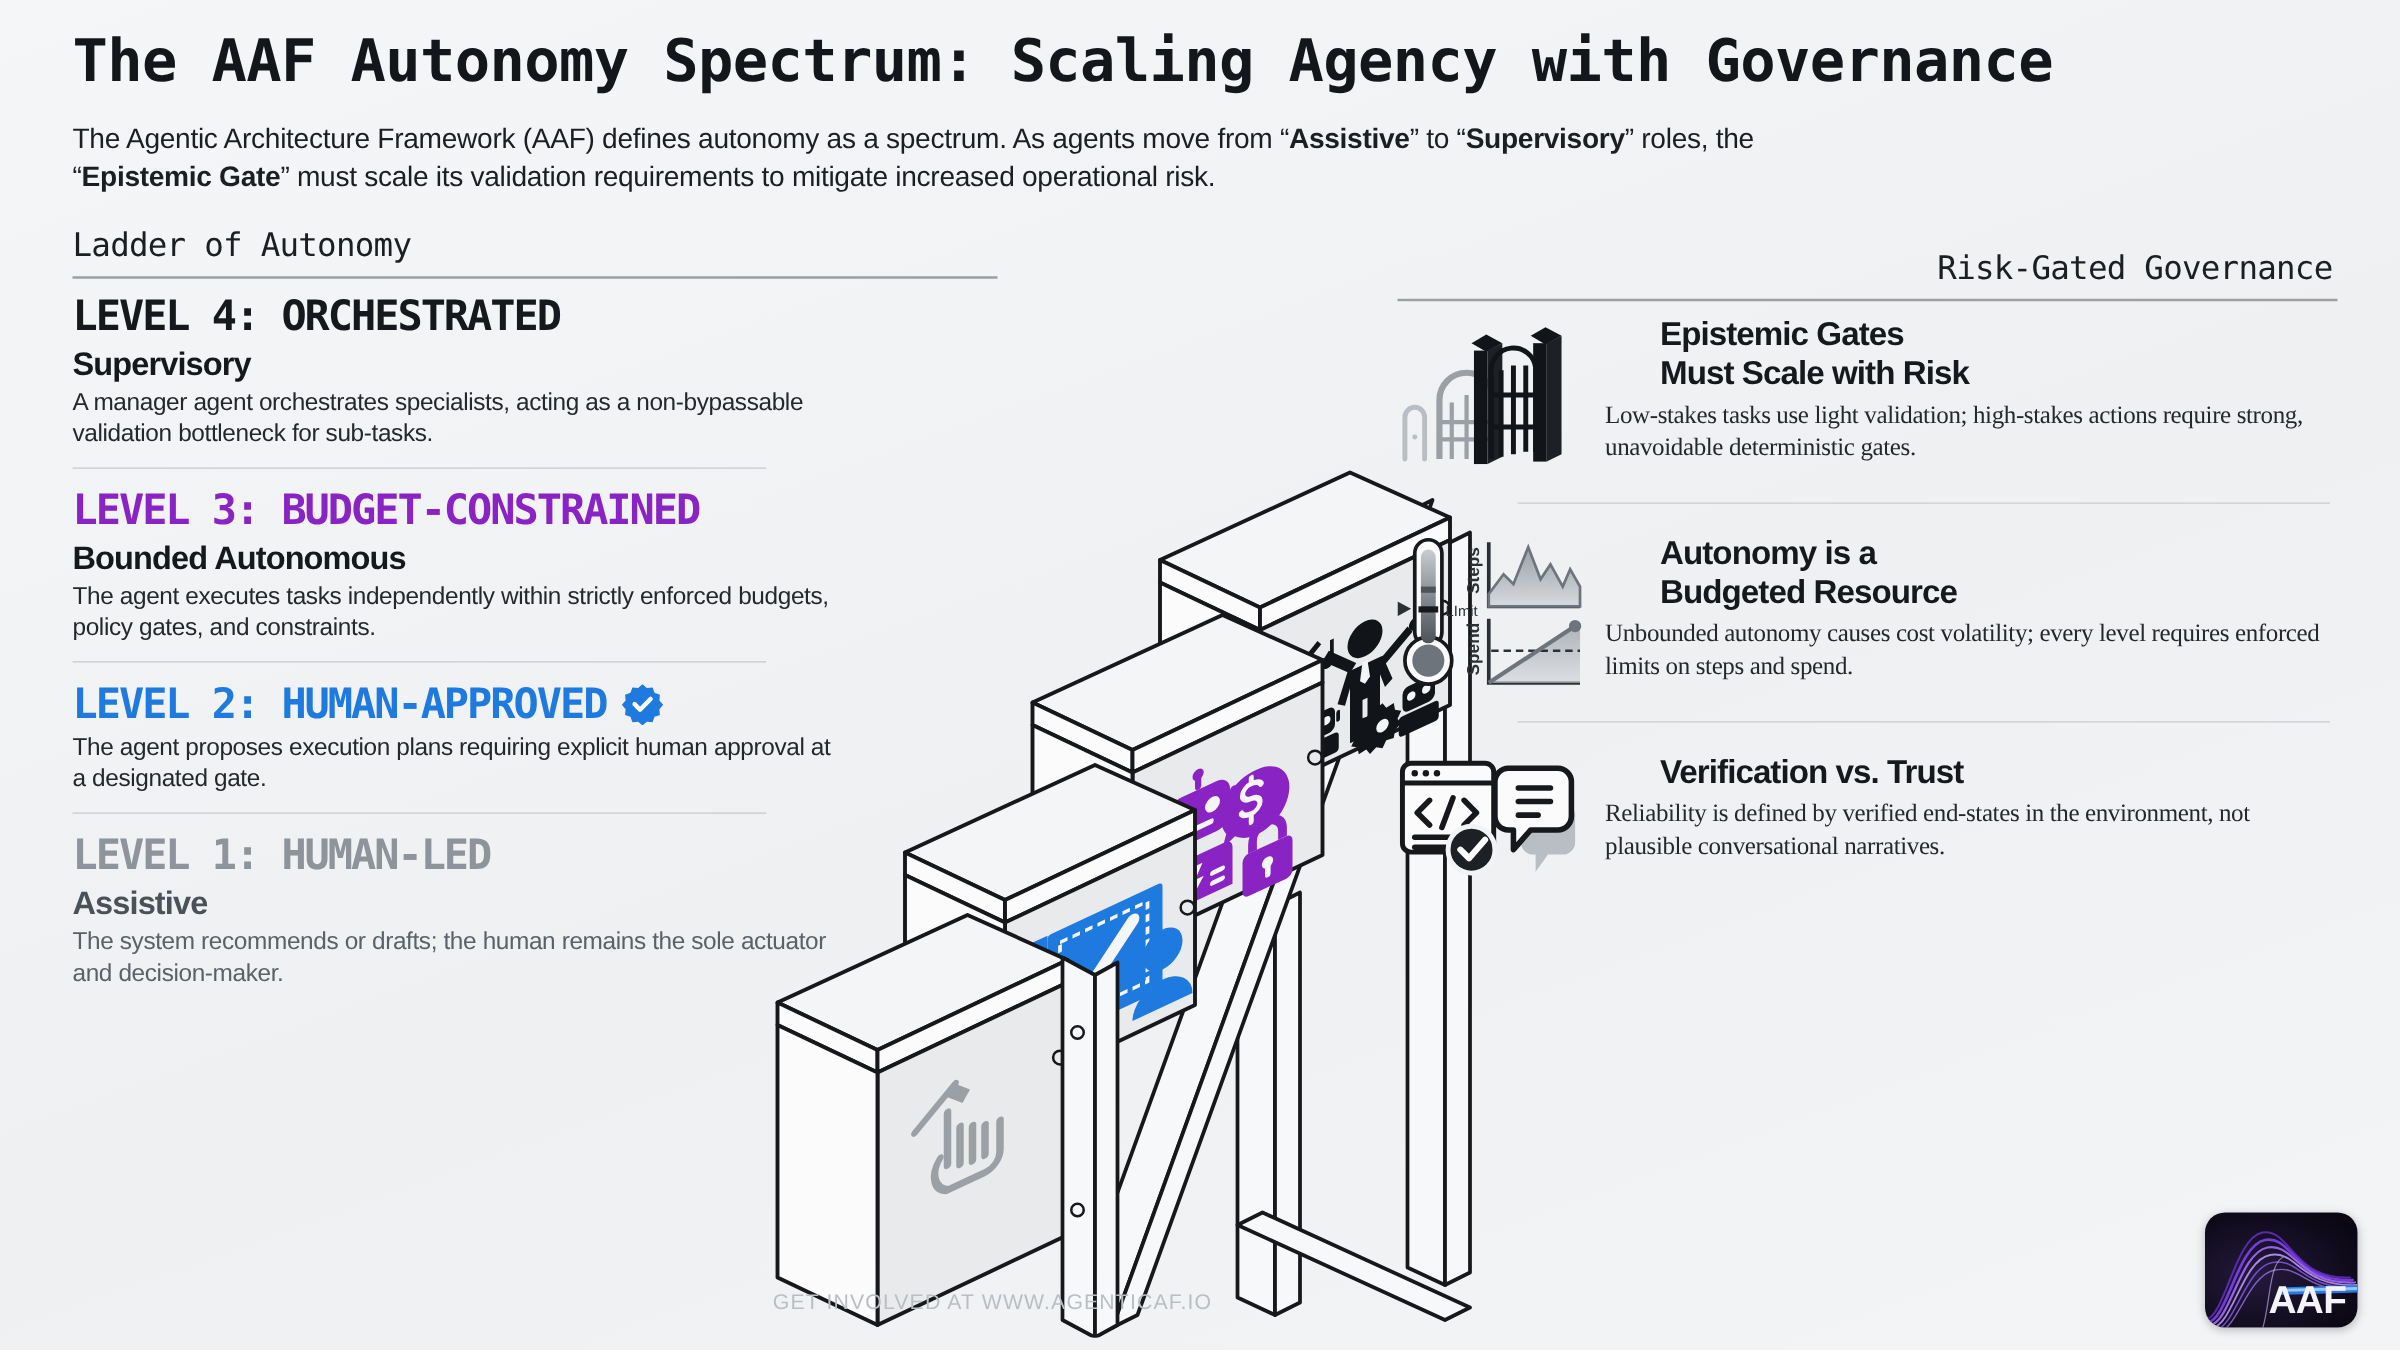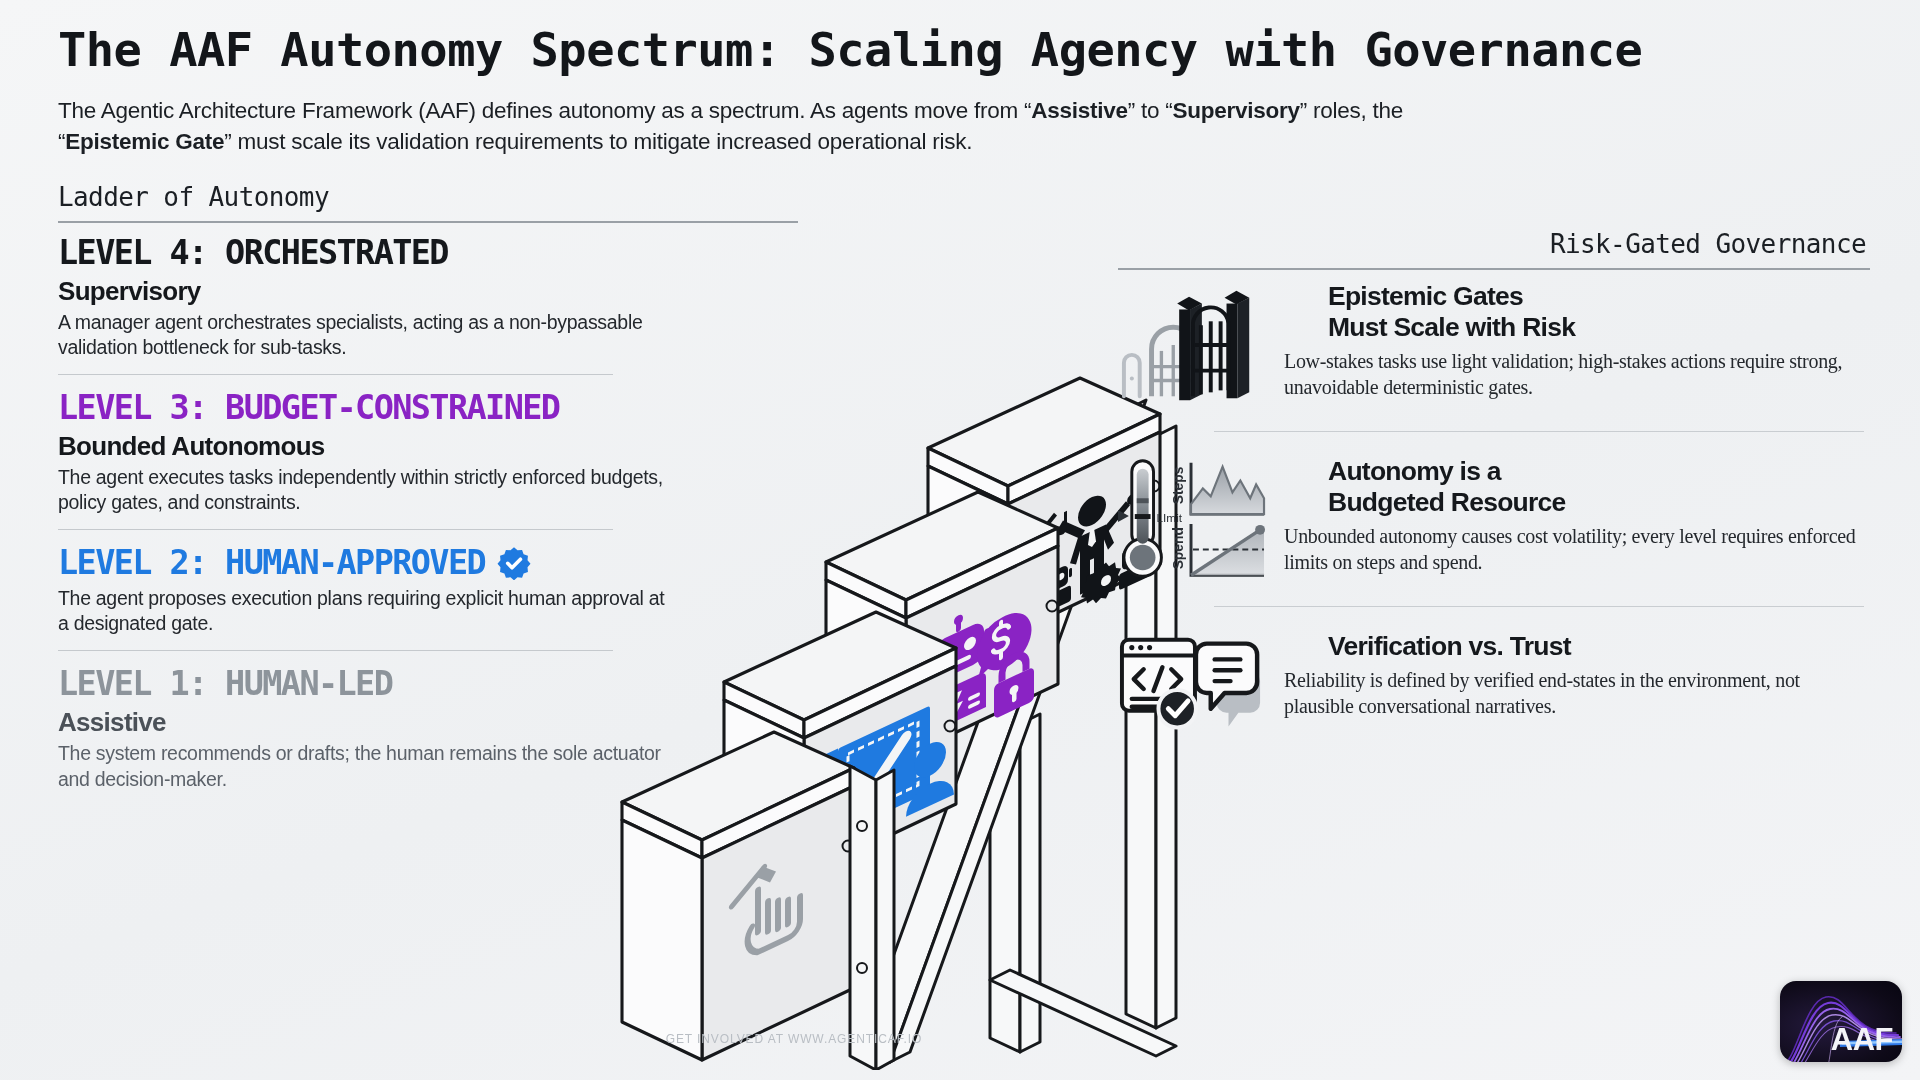--- a/index.html
+++ b/index.html
@@ -78,21 +78,21 @@
   .lvl4 .level-title { color: #15181c; }
   .lvl3 .level-title { color: #8a23c4; }
   .lvl2 .level-title { color: #1f7ae0; }
   .lvl1 .level-title { color: #8d949b; }
   .lvl1 .level-sub   { color: #4b5158; }
   .lvl1 .level-desc  { color: #5b6169; }
 
   .verified-badge { display:inline-block; width: 34px; height: 34px; flex: 0 0 34px; }
 
   
-  #right-col { position: absolute; left: 1118px; top: 229px; width: 752px; }
+  #right-col { position: absolute; left: 1118px; top: 200px; width: 752px; }
   #right-col .col-head { text-align: right; padding-right: 4px; }
   #right-col .col-rule { width: 752px; }
 
   .gov-item { display: flex; gap: 18px; align-items: flex-start; }
   .gov-rule { height: 1.2px; background: #c9cdd1; margin: 22px 0 22px 96px; width: 650px; }
   .gov-icon { width: 148px; flex: 0 0 148px; display:flex; align-items:flex-start; justify-content:center; }
   .gov-text { flex: 1 1 auto; padding-top: 2px; }
   .gov-title {
     font-family: "Liberation Sans", sans-serif;
     font-weight: 700;
@@ -112,27 +112,27 @@
   }
 
   
   #stairs { position: absolute; left: 560px; top: 190px; width: 700px; height: 880px; }
 
   
   #footer {
     position: absolute; left: 0; top: 1032px; width: 1588px;
     text-align: center;
     font-family: "Liberation Sans", sans-serif;
-    font-size: 12px;
+    font-size: 17px;
     letter-spacing: 0.9px;
     color: #b9bec4;
   }
   #logo {
-    position: absolute; right: 18px; bottom: 18px;
-    width: 122px; height: 81px; border-radius: 16px;
+    position: absolute; right: 34px; bottom: 18px;
+    width: 122px; height: 92px; border-radius: 16px;
     overflow: hidden;
     background: radial-gradient(ellipse at 35% 55%, #241a3d 0%, #0e0a18 70%, #070510 100%);
     box-shadow: 0 2px 8px rgba(0,0,0,.25);
   }
   #logo .logotext {
     position: absolute; right: 9px; bottom: 4px;
     font-family: "Liberation Sans", sans-serif;
     font-weight: 700; font-size: 31px; letter-spacing: -0.5px;
     color: #f4f4f8;
   }

